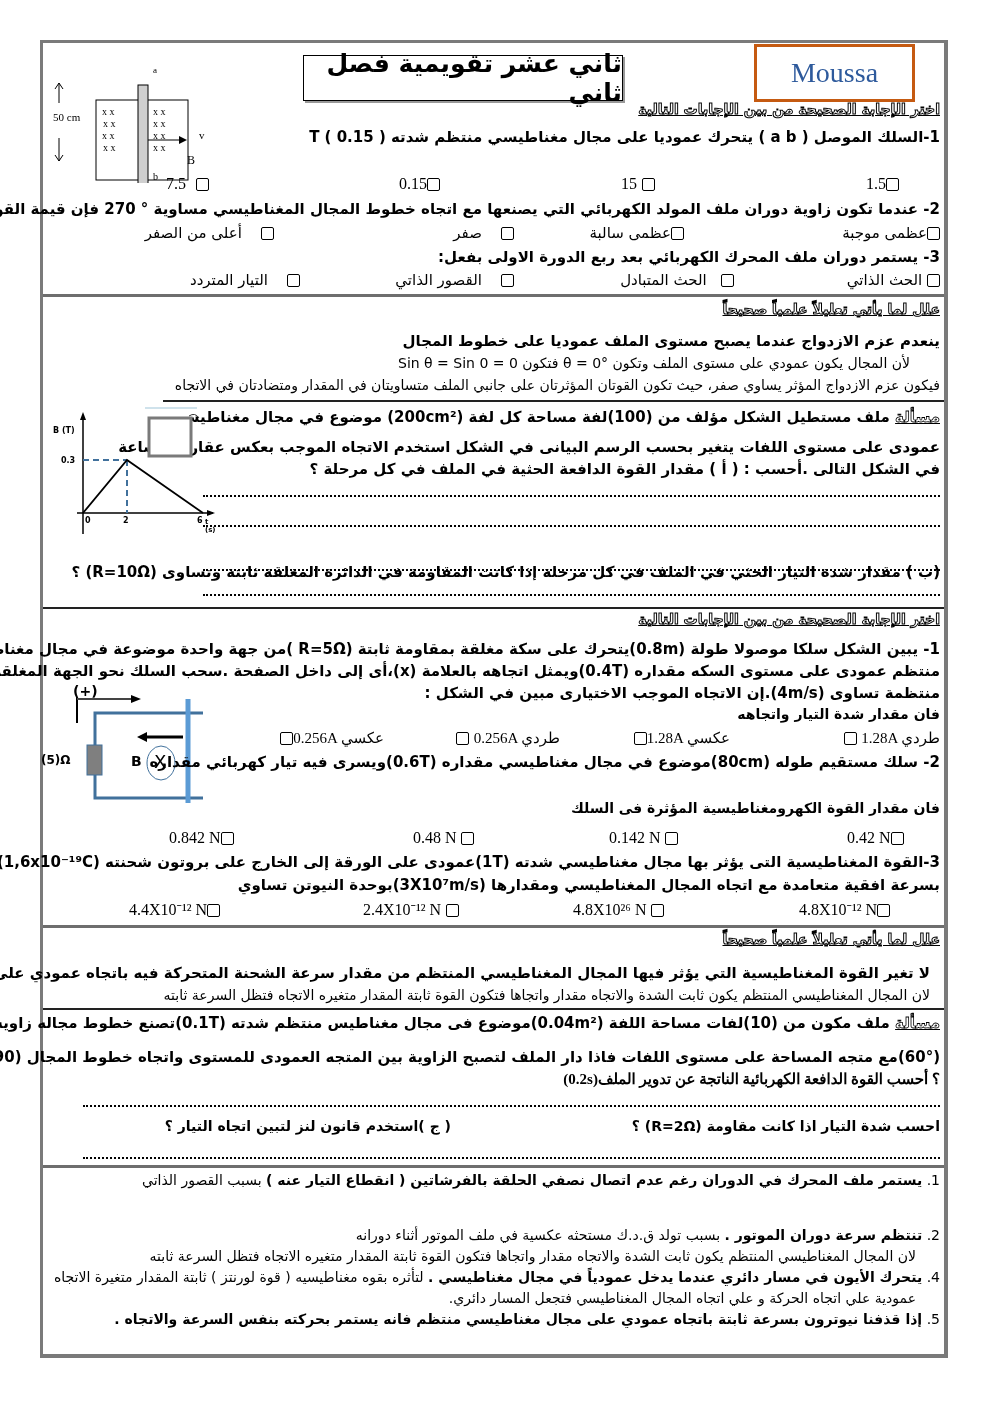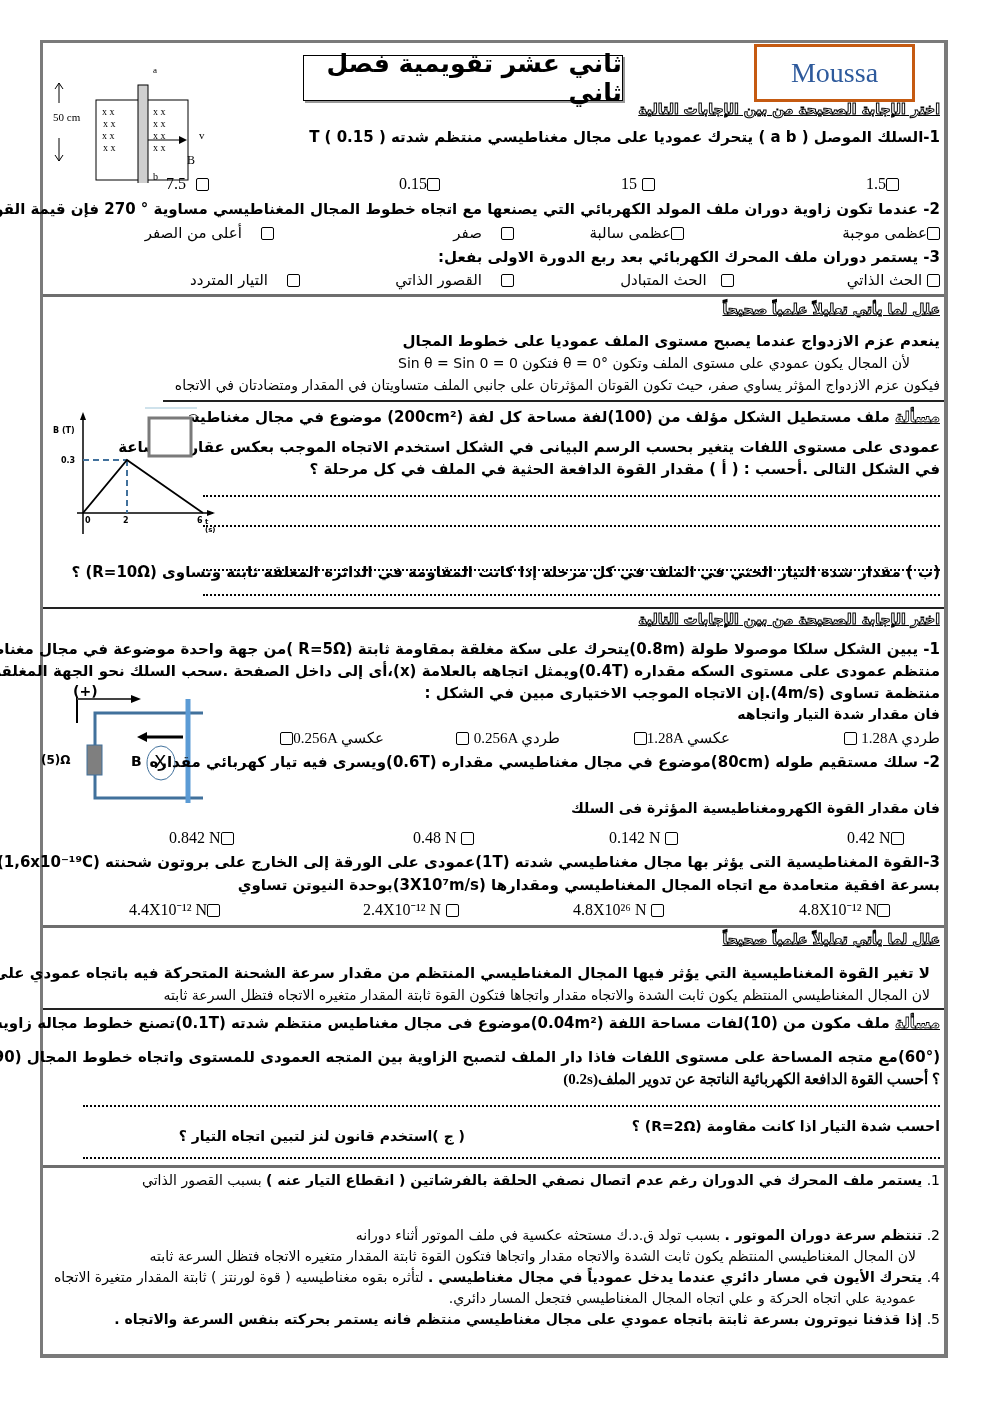--- a/index.html
+++ b/index.html
@@ -179,21 +179,21 @@
   <div class="sec-head" style="top:888px;">علل لما يأتي تعليلاً علمياً صحيحاً</div>
   <div class="abs rtl b t15 line" style="right:14px; top:920px;">لا تغير القوة المغناطيسية التي يؤثر فيها المجال المغناطيسي المنتظم من مقدار سرعة الشحنة المتحركة فيه باتجاه عمودي على المجال .</div>
   <div class="abs rtl t14 line" style="right:14px; top:943px;">لان المجال المغناطيسي المنتظم يكون ثابت الشدة والاتجاه مقدار واتجاها فتكون القوة ثابتة المقدار متغيره الاتجاه فتظل السرعة ثابته</div>
   <div class="hr thin" style="top:965px; right:0; left:0;"></div>
 
   <div class="abs rtl b t15 line" style="right:4px; top:970px;"><span class="mas">مسألة</span> <span>ملف مكون من (10)لفات مساحة اللفة (0.04m²)موضوع فى مجال مغناطيس منتظم شدته (0.1T)تصنع خطوط مجاله زاوية</span></div>
   <div class="abs rtl b t15 line" style="right:4px; top:1004px;">(60°)مع متجه المساحة على مستوى اللفات فاذا دار الملف لتصبح الزاوية بين المتجه العمودى للمستوى واتجاه خطوط المجال (90°)خلال</div>
   <div class="abs rtl b t15 line" style="right:4px; top:1026px;font-family:Liberation Serif, serif;">(0.2s)؟ أحسب القوة الدافعة الكهربائية الناتجة عن تدوير الملف</div>
   <div class="dots" style="top:1062px; left:40px;"></div>
   <div class="abs rtl b t14 line" style="right:4px; top:1074px;">احسب شدة التيار اذا كانت مقاومة (R=2Ω) ؟</div>
-  <div class="abs rtl b t14 line" style="right:479px; top:1074px;margin-top:10px;">( ج )استخدم قانون لنز لتبين اتجاه التيار ؟</div>
+  <div class="abs rtl b t14 line" style="right:493px; top:1074px;">( ج )استخدم قانون لنز لتبين اتجاه التيار ؟</div>
   <div class="dots" style="top:1114px; left:40px;"></div>
   <div class="hr" style="top:1122px;"></div>
 
   <div class="abs rtl t14" style="right:4px; top:1128px; width:880px;">
     <div class="line" style="height:21px;">
       <span>1.</span>
       <span class="b">يستمر ملف المحرك في الدوران رغم عدم اتصال نصفي الحلقة بالفرشاتين ( انقطاع التيار عنه )</span><span> بسبب القصور الذاتي</span>
     </div>
     <div class="line" style="height:21px;margin-top:34px;">
       <span>2.</span>

